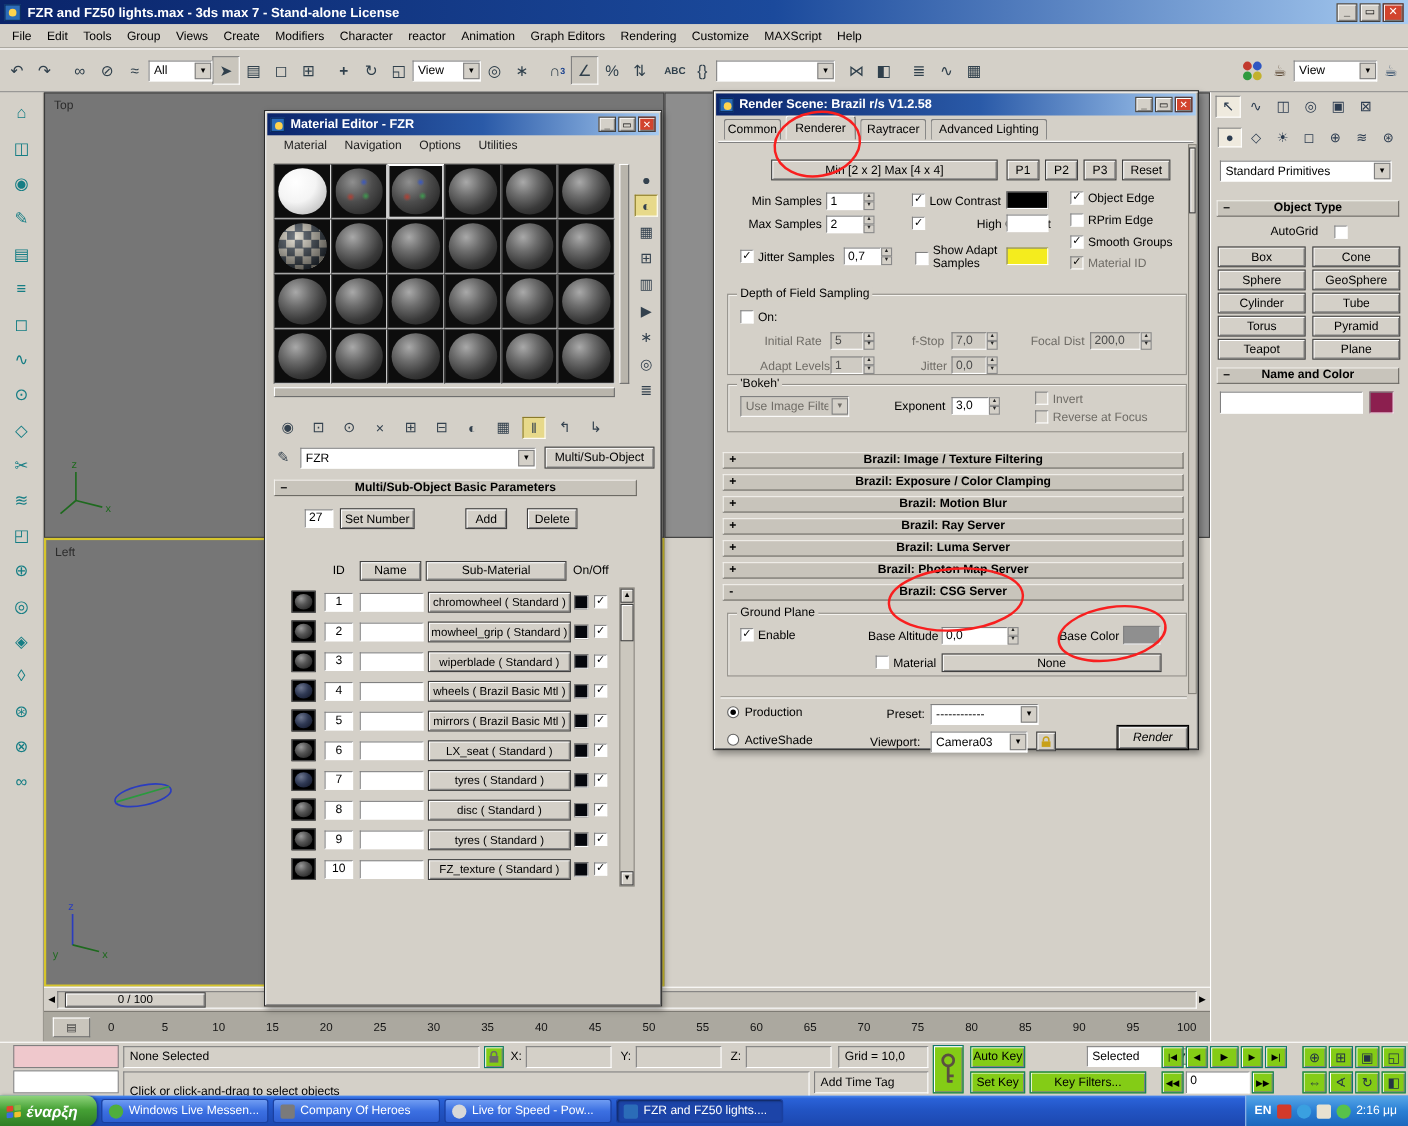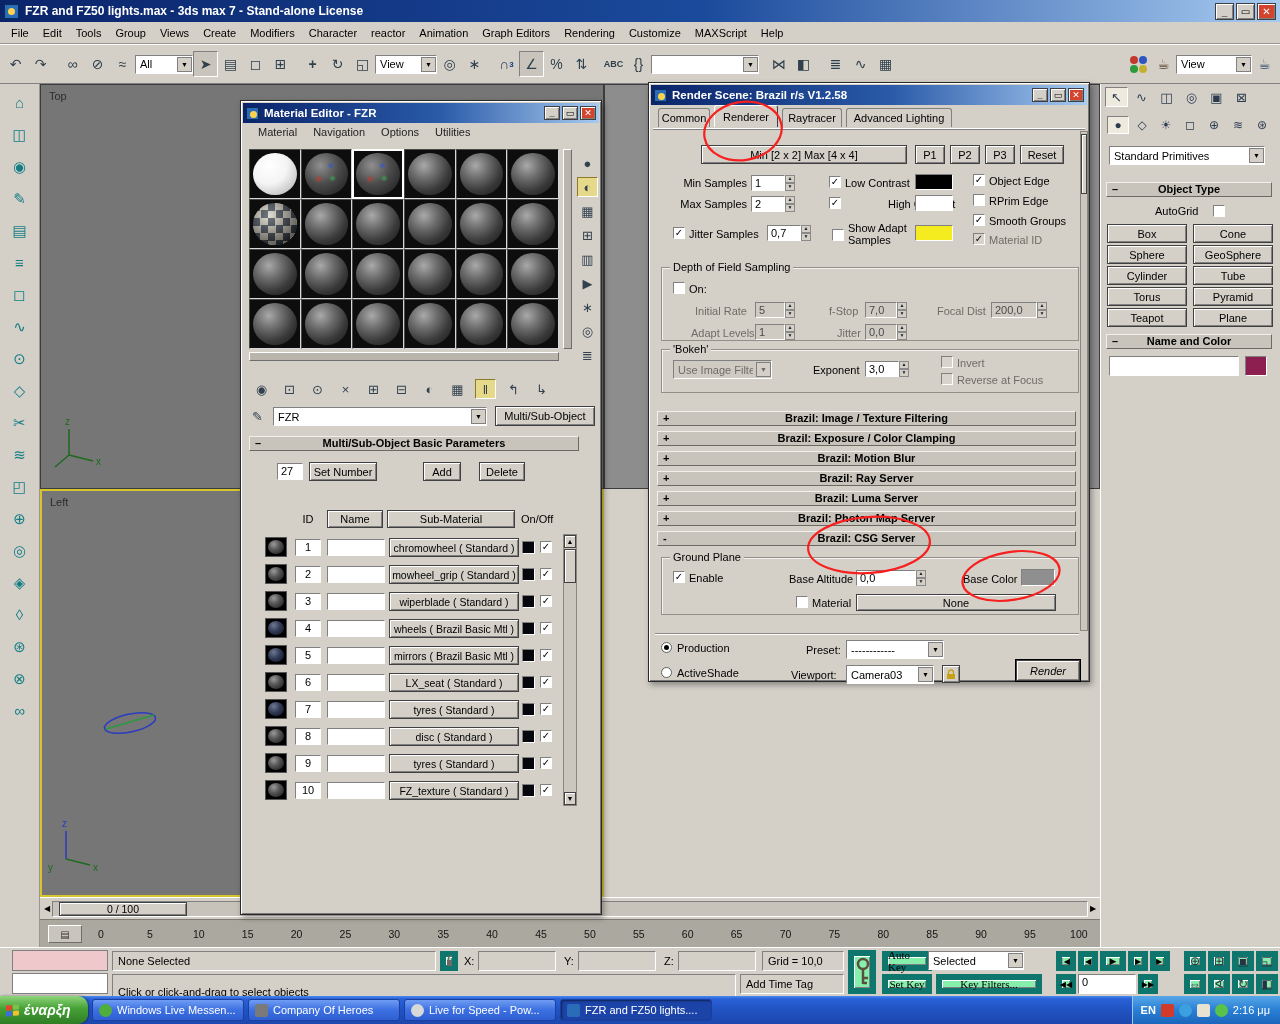--- a/index.html
+++ b/index.html
@@ -142,22 +142,22 @@
   
   .rtab { position:absolute; height:19px; top:3px; background:#d4d0c8; border:1px solid #808080; border-bottom:none;
     border-radius:3px 3px 0 0; display:flex; align-items:center; justify-content:center; font-size:11px; padding:0 6px; }
   .rtab.active { top:0; height:22px; font-weight:normal; border-color:#fff #404040 transparent #fff; background:#d4d0c8; z-index:2; }
   .tabline { position:absolute; left:2px; right:2px; height:1px; background:#fff; box-shadow:0 1px 0 #808080; }
 
   
   .statusbar { position:absolute; left:0; top:947px; width:1280px; height:49px; background:#d4d0c8; border-top:1px solid #fff; }
   .sfield { position:absolute; background:#d4d0c8; border:1px solid; border-color:#808080 #fff #fff #808080;
     font-size:11px; display:flex; align-items:center; padding:0 5px; }
-  .sbtn { position:absolute; background:#86efac; border:6px solid #0f766e; box-shadow:inset 1px 1px 0 #fff, inset -1px -1px 0 #808080;
-    display:flex; align-items:center; justify-content:center; font-size:11px;font-family:Liberation Serif, serif; }
+  .sbtn { position:absolute; background:#84cc16; border:1px solid #0f766e; box-shadow:inset 1px 1px 0 #fff, inset -1px -1px 0 #808080;
+    display:flex; align-items:center; justify-content:center; font-size:11px; }
   .navico { font-size:12px; color:#243444; }
 
   
   .taskbar { position:absolute; left:0; top:996px; width:1280px; height:28px;
     background:linear-gradient(#4b8af0 0%, #2a62d8 10%, #2254c4 45%, #1c47ae 100%); display:flex; align-items:center; }
   .startbtn { height:28px; width:88px; background:linear-gradient(#8fd47c 0%, #46a135 45%, #2f7d24 100%);
     border-radius:0 10px 10px 0; color:#fff; font-weight:bold; font-style:italic; font-size:14px;
     display:flex; align-items:center; gap:5px; padding:0 10px 0 6px; box-shadow:1px 0 3px rgba(0,0,0,.4); }
   .flag { display:grid; grid-template-columns:6px 6px; gap:1px; transform:skewY(-6deg); }
   .flag i { width:6px; height:5px; border-radius:1px; }
@@ -417,21 +417,21 @@
     <span class="sfield" style="left:762px; top:3px; width:82px; height:20px;">Grid = 10,0</span>
     <span class="sbtn" style="left:848px; top:2px; width:28px; height:44px;">
       <svg width="18" height="30">
           <circle cx="9" cy="7" r="5" fill="none" stroke="#5a5040" stroke-width="2.5"></circle>
           <line x1="9" y1="12" x2="9" y2="27" stroke="#5a5040" stroke-width="2.5"></line>
           <line x1="9" y1="21" x2="14" y2="21" stroke="#5a5040" stroke-width="2.5"></line>
           <line x1="9" y1="26" x2="13" y2="26" stroke="#5a5040" stroke-width="2.5"></line>
         </svg>
     </span>
     <span class="sbtn" style="left:882px; top:3px; width:50px; height:20px;">Auto Key</span>
-    <span class="combo" style="position:absolute; left:928px; top:3px; width:96px;">
+    <span class="combo" style="position:absolute; left:988px; top:3px; width:96px;">
       <span class="cval">Selected</span>
         <span class="carw">▼</span>
     </span>
     <span class="sbtn" style="left:1056px; top:3px; width:20px; height:20px; font-size:8px;">|◀</span>
     <span class="sbtn" style="left:1078px; top:3px; width:20px; height:20px; font-size:8px;">◀</span>
     <span class="sbtn" style="left:1100px; top:3px; width:26px; height:20px; font-size:9px;">▶</span>
     <span class="sbtn" style="left:1128px; top:3px; width:20px; height:20px; font-size:8px;">▶</span>
     <span class="sbtn" style="left:1150px; top:3px; width:20px; height:20px; font-size:8px;">▶|</span>
     <span class="sbtn navico" style="left:1184px; top:3px; width:22px; height:20px;">⊕</span>
     <span class="sbtn navico" style="left:1208px; top:3px; width:22px; height:20px;">⊞</span>

